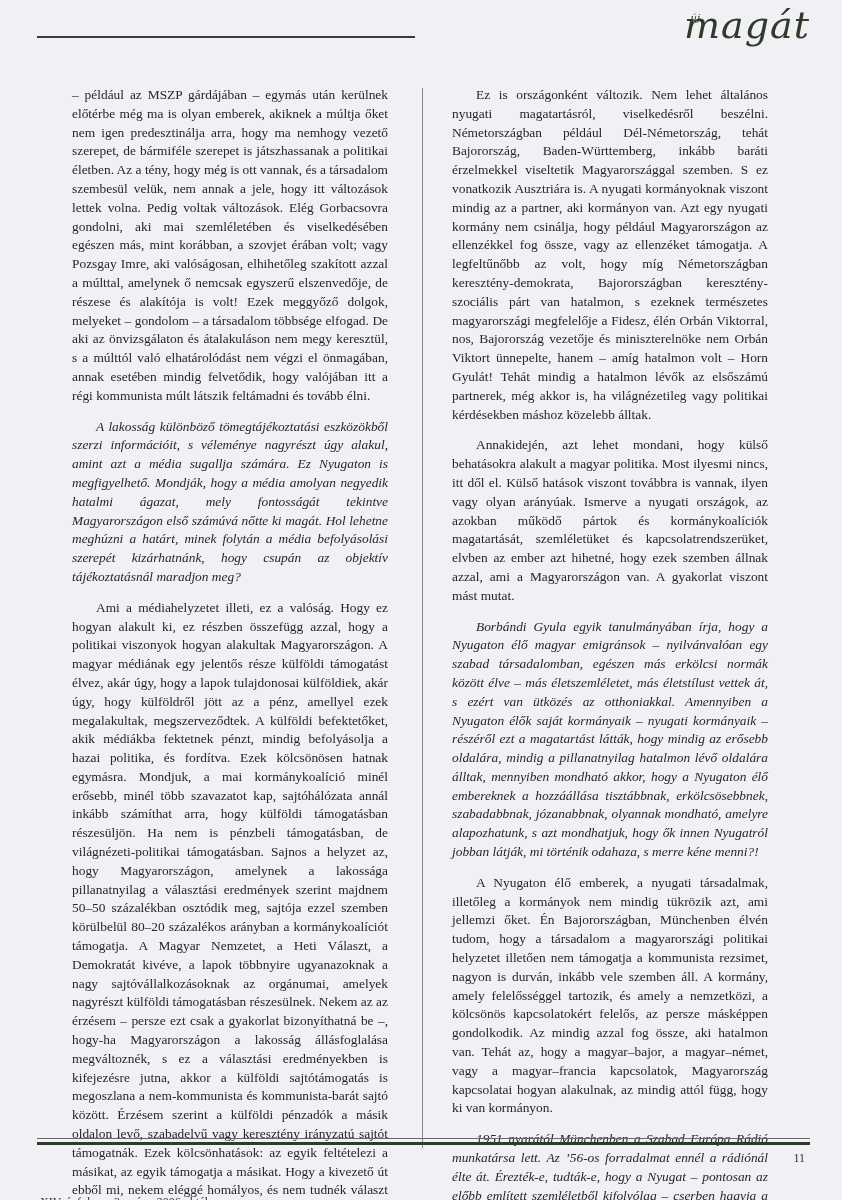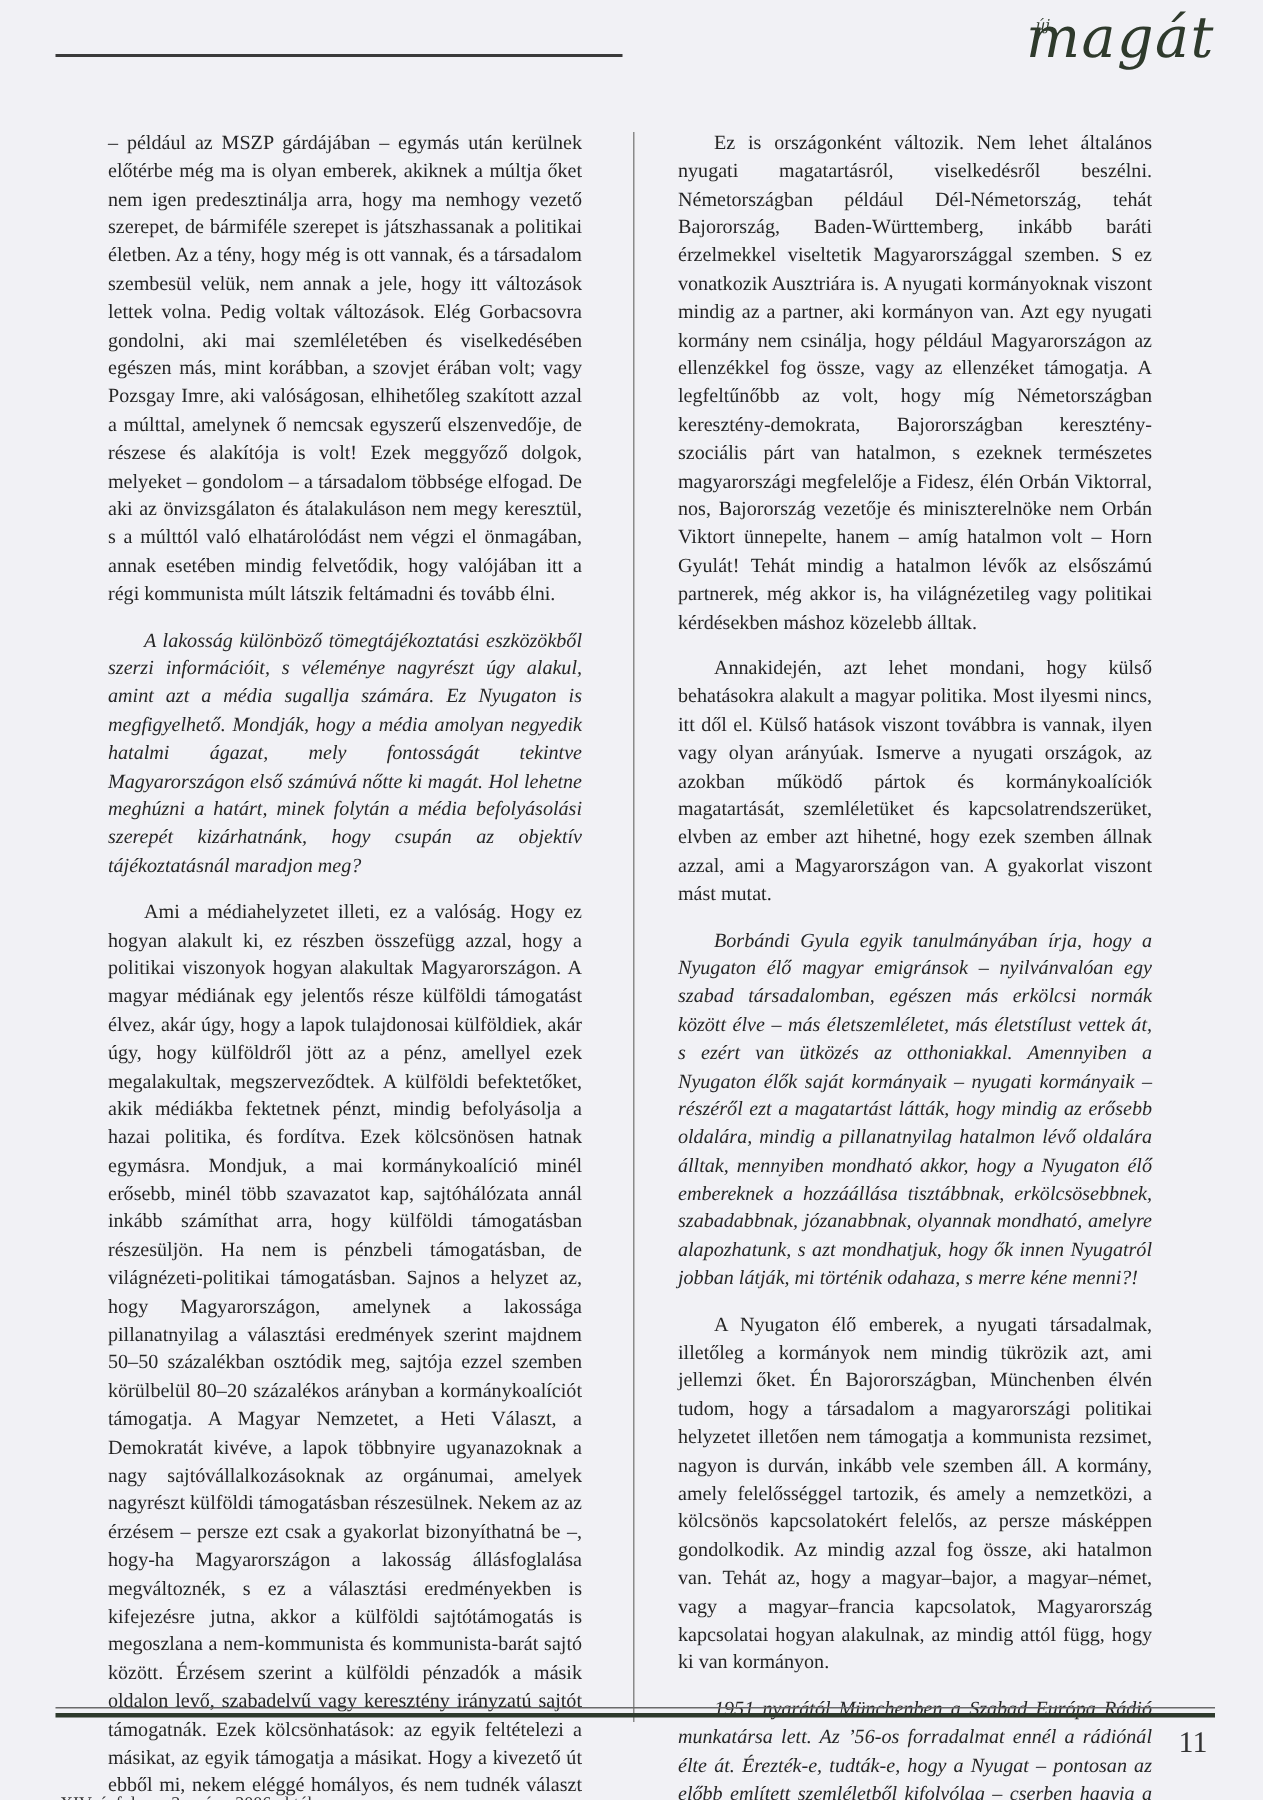--- a/index.html
+++ b/index.html
@@ -43,21 +43,21 @@
   }
   .footer-rule-thick {
     position: absolute; left: 37px; top: 1142px; width: 773px; border-top: 3px solid #2e3a2c;
   }
   .footer-left {
     position: absolute; left: 40px; top: 1154px;
     font-size: 12px; color: #333; margin-top: 41px;
   }
   .footer-right {
     position: absolute; right: 37px; top: 1151px;
-    font-size: 20px; color: #333;
+    font-size: 12px; color: #333;
   }
 </style>
 </head>
 <body>
 
 <div class="page">
   <div class="masthead-line"></div>
   <span class="logo-sup">új</span>
   <span class="logo">magát</span>
 

